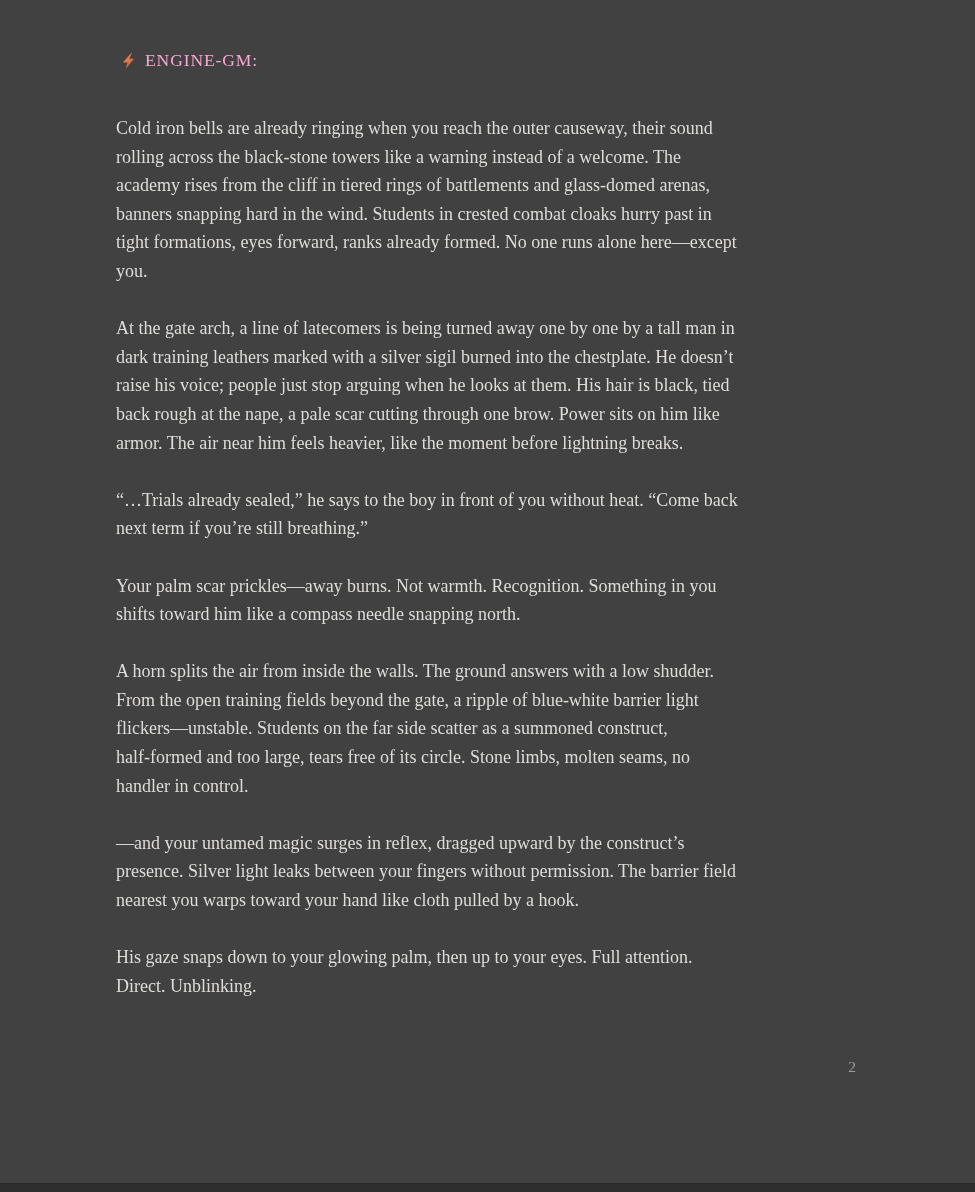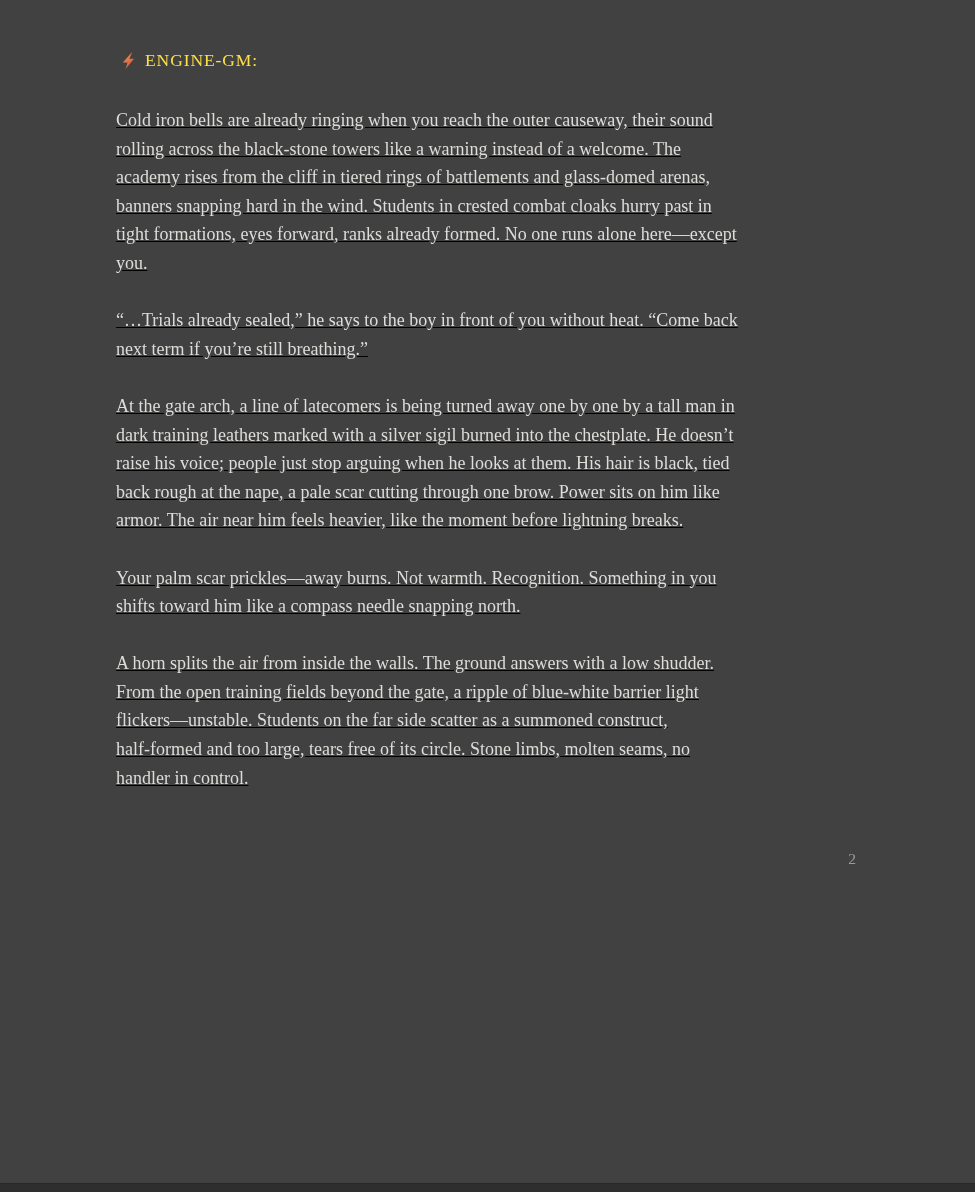--- a/index.html
+++ b/index.html
@@ -26,24 +26,24 @@
   }
   .bolt-icon {
     width: 15px;
     height: 21px;
     flex: 0 0 auto;
     display: block;
   }
   .gm-label {
     font-size: 17.5px;
     letter-spacing: 0.9px;
-    color: #fde047;
+    color: #f9a8d4;
     font-weight: normal;
   }
-  .narrative { margin-top: 32px; text-decoration: underline; }
+  .narrative { margin-top: 40px; }
   .narrative p {
     margin: 0 0 28.6px 0;
     font-size: 18px;
     line-height: 28.6px;
     color: #dfddda;
     white-space: pre-line;
   }
   .page-number {
     margin-top: 58px;
     text-align: right;
@@ -79,33 +79,38 @@
     <span class="gm-label">ENGINE-GM:</span>
   </div>
 
   <div class="narrative">
     <p>Cold iron bells are already ringing when you reach the outer causeway, their sound
 rolling across the black-stone towers like a warning instead of a welcome. The
 academy rises from the cliff in tiered rings of battlements and glass-domed arenas,
 banners snapping hard in the wind. Students in crested combat cloaks hurry past in
 tight formations, eyes forward, ranks already formed. No one runs alone here—except
 you.</p>
-    <p>“…Trials already sealed,” he says to the boy in front of you without heat. “Come back
-next term if you’re still breathing.”</p>
     <p>At the gate arch, a line of latecomers is being turned away one by one by a tall man in
 dark training leathers marked with a silver sigil burned into the chestplate. He doesn’t
 raise his voice; people just stop arguing when he looks at them. His hair is black, tied
 back rough at the nape, a pale scar cutting through one brow. Power sits on him like
 armor. The air near him feels heavier, like the moment before lightning breaks.</p>
+    <p>“…Trials already sealed,” he says to the boy in front of you without heat. “Come back
+next term if you’re still breathing.”</p>
     <p>Your palm scar prickles—away burns. Not warmth. Recognition. Something in you
 shifts toward him like a compass needle snapping north.</p>
     <p>A horn splits the air from inside the walls. The ground answers with a low shudder.
 From the open training fields beyond the gate, a ripple of blue-white barrier light
 flickers—unstable. Students on the far side scatter as a summoned construct,
 half-formed and too large, tears free of its circle. Stone limbs, molten seams, no
 handler in control.</p>
+    <p>—and your untamed magic surges in reflex, dragged upward by the construct’s
+presence. Silver light leaks between your fingers without permission. The barrier field
+nearest you warps toward your hand like cloth pulled by a hook.</p>
+    <p>His gaze snaps down to your glowing palm, then up to your eyes. Full attention.
+Direct. Unblinking.</p>
   </div>
 
   <div class="page-number">2</div>
 
 </div>
 
 <div class="page-gap"></div>
 
 </body></html>

